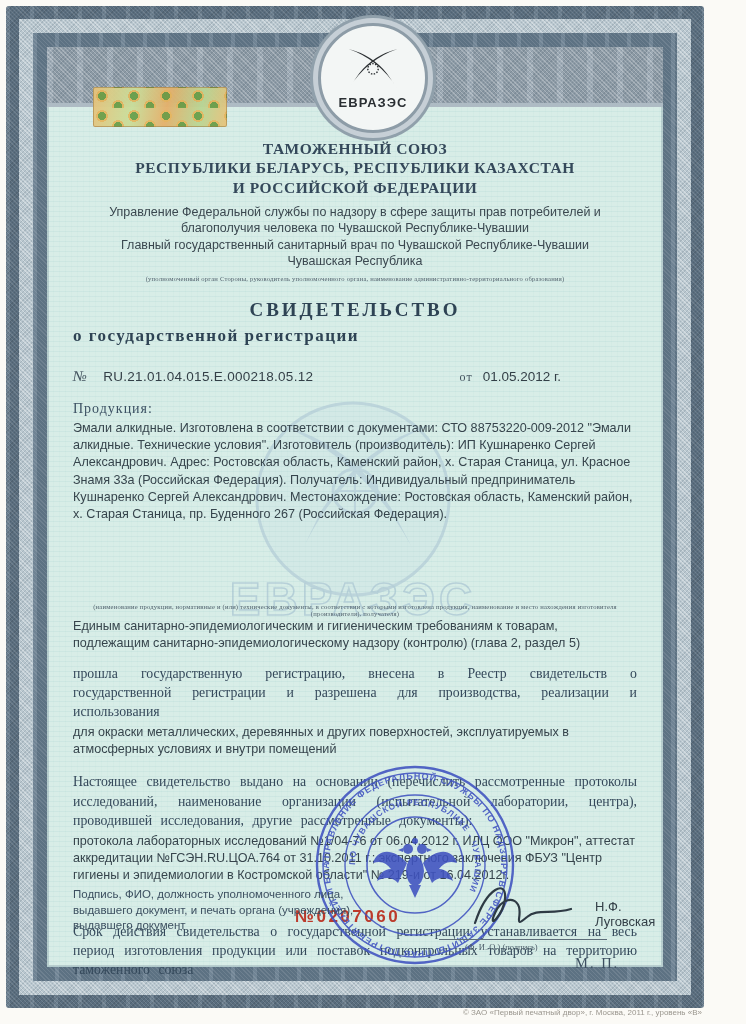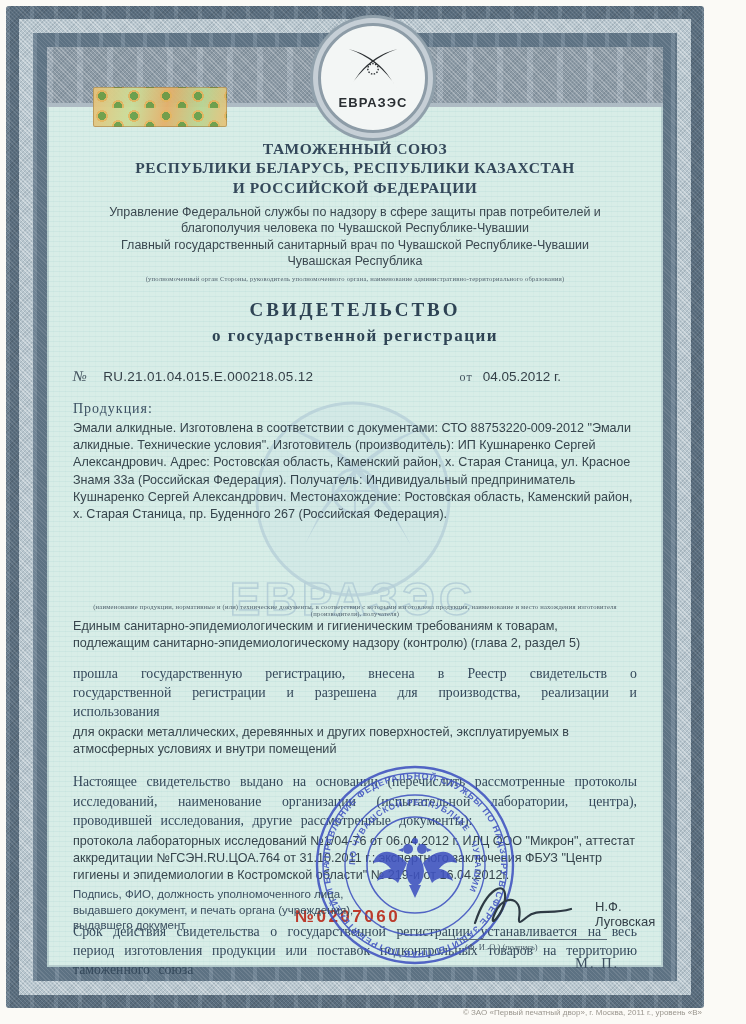--- a/index.html
+++ b/index.html
@@ -57,21 +57,21 @@
   
   .content{position:relative;padding:0 26px;z-index:2;}
   .serif{font-family:"Liberation Serif",serif;color:#34485a;}
   .sans{font-family:"Liberation Sans",sans-serif;color:#36444c;}
   .hdr1{margin-top:32px;text-align:center;font-weight:bold;font-size:15.5px;letter-spacing:.5px;line-height:1.25;}
   .authority{margin-top:7px;text-align:center;font-size:12.5px;line-height:1.3;color:#3a474f;}
   .tiny-caption{margin-top:6px;text-align:center;font-family:"Liberation Serif",serif;
     font-size:6.6px;color:#51616d;letter-spacing:.2px;}
   .title-main{margin-top:17px;text-align:center;font-weight:bold;font-size:19px;
     letter-spacing:3px;color:#2e4354;}
-  .title-sub{margin-top:5px;text-align:center;font-weight:bold;font-size:17px;
+  .title-sub{margin-top:5px;font-weight:bold;font-size:17px;
     letter-spacing:1.5px;color:#2e4354;}
 
   .number-row{display:flex;align-items:baseline;margin-top:22px;font-size:13.5px;}
   .no-label{font-family:"Liberation Serif",serif;font-style:italic;font-size:15px;color:#42525e;}
   .no-value{margin-left:16px;font-size:13.5px;color:#333f47;letter-spacing:.3px;}
   .date-group{margin-left:auto;margin-right:76px;display:flex;align-items:baseline;justify-content:space-between;}
   .date-label{font-family:"Liberation Serif",serif;font-size:12px;color:#42525e;text-transform:lowercase;letter-spacing:1px;}
   .date-value{margin-left:10px;font-size:13.5px;color:#333f47;}
 
   .prod-label{margin-top:16px;font-size:14px;letter-spacing:1px;color:#3c5163;}
@@ -148,21 +148,21 @@
         <div class="tiny-caption">(уполномоченный орган Стороны, руководитель уполномоченного органа, наименование административно-территориального образования)</div>
 
         <div class="serif title-main">СВИДЕТЕЛЬСТВО</div>
         <div class="serif title-sub">о государственной регистрации</div>
 
         <div class="number-row">
           <span class="no-label">№</span>
           <span class="sans no-value">RU.21.01.04.015.E.000218.05.12</span>
           <span class="date-group">
             <span class="date-label">от</span>
-            <span class="sans date-value">04.05.2012 г.</span>
+            <span class="sans date-value">01.05.2012 г.</span>
           </span>
         </div>
 
         <div class="serif prod-label">Продукция:</div>
         <div class="sans body-sans">Эмали алкидные. Изготовлена в соответствии с документами: СТО 88753220-009-2012 "Эмали алкидные. Технические условия". Изготовитель (производитель): ИП Кушнаренко Сергей Александрович. Адрес: Ростовская область, Каменский район, х. Старая Станица, ул. Красное Знамя 33а (Российская Федерация).  Получатель: Индивидуальный предприниматель Кушнаренко Сергей Александрович. Местонахождение: Ростовская область, Каменский район, х. Старая Станица, пр. Буденного 267 (Российская Федерация).</div>
 
         <div class="tiny-caption caption-low">(наименование продукции, нормативные и (или) технические документы, в соответствии с которыми изготовлена продукция, наименование и место нахождения изготовителя (производителя), получателя)</div>
 
         <div class="sans body-sans" style="margin-top:1px;">Единым санитарно-эпидемиологическим и гигиеническим требованиям к товарам, подлежащим санитарно-эпидемиологическому надзору (контролю) (глава 2, раздел 5)</div>
 

